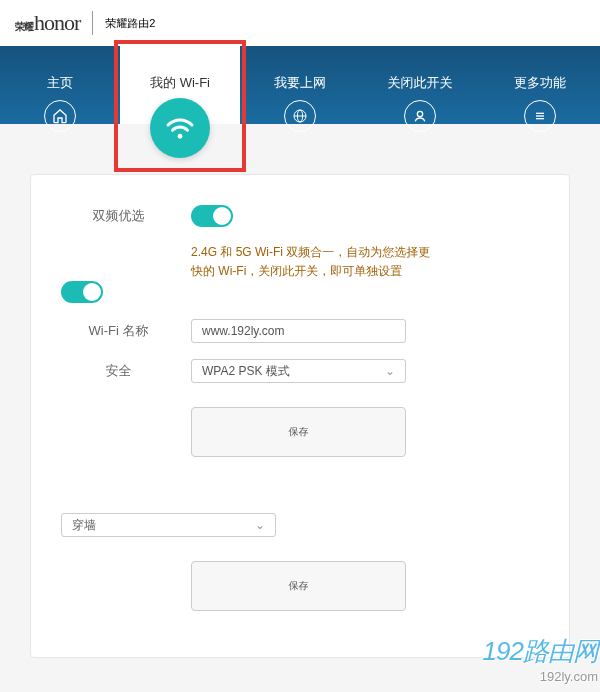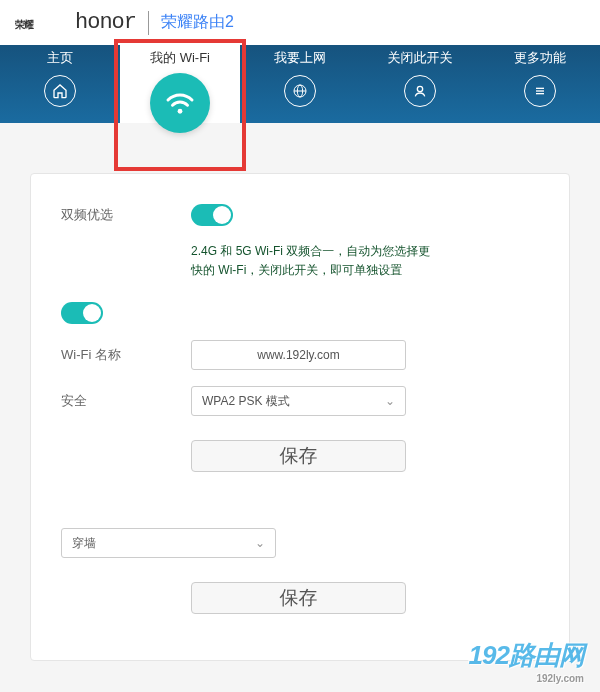--- a/index.html
+++ b/index.html
@@ -14,57 +14,56 @@
       position: relative;
     }
     .header {
       background: #fff;
       padding: 10px 15px;
       display: flex;
       align-items: center;
       gap: 12px;
     }
     .brand {
-      font-family: Liberation Mono, monospace;
+      font-family: Liberation Serif, serif;
       font-size: 22px;
       font-weight: 300;
       letter-spacing: -1px;
       color: #333;
       display: flex;
       align-items: baseline;
-      gap: 41px;
     }
     .brand-prefix {
       font-size: 10px;
       font-weight: bold;
       writing-mode: horizontal-tb;
       display: inline-block;
       margin-right: 1px;
       line-height: 0.9;
     }
     .brand-divider {
       width: 1px;
       height: 24px;
       background: #999;
     }
     .product {
-      color: #3b82f6;
-      font-size: 16px;
+      color: #000000;
+      font-size: 11px;
     }
     .nav {
       background: linear-gradient(to bottom, #16537e 0%, #1a6ba0 100%);
       display: flex;
       position: relative;
       height: 78px;
     }
     .nav-item {
       flex: 1;
       color: #fff;
       text-align: center;
-      padding-top: 4px;
+      padding-top: 28px;
       font-size: 13px;
       cursor: pointer;
       position: relative;
     }
     .nav-icon {
       width: 32px;
       height: 32px;
       border: 1.5px solid #fff;
       border-radius: 50%;
       margin: 8px auto 0;
@@ -108,21 +107,21 @@
       border-radius: 4px;
       padding: 30px 30px 30px 30px;
     }
     .row {
       display: flex;
       align-items: center;
       margin-bottom: 16px;
     }
     .row-label {
       width: 130px;
-      text-align: left;
+      text-align: center;
       padding-right: 15px;
       color: #666;
       font-size: 13px;
     }
     .row-control {
       flex: 1;
     }
     .toggle {
       width: 42px;
       height: 22px;
@@ -134,39 +133,37 @@
     .toggle-knob {
       width: 18px;
       height: 18px;
       background: #fff;
       border-radius: 50%;
       position: absolute;
       top: 2px;
       right: 2px;
     }
     .desc {
-      color: #14532d;
+      color: #a16207;
       font-size: 12px;
       line-height: 1.6;
-      margin-bottom: 22px;
       max-width: 240px;
     }
     .desc-row {
       display: flex;
     }
     .input, .select {
       width: 215px;
-      height: 30px;
+      height: 24px;
       border: 1px solid #ccc;
       border-radius: 3px;
       padding: 0 10px;
       font-size: 12px;
       color: #555;
       background: #fff;
-      text-align: center;
     }
     .select {
       display: flex;
       align-items: center;
       justify-content: space-between;
       cursor: pointer;
     }
     .chevron {
       color: #999;
       font-size: 12px;
@@ -180,47 +177,47 @@
       right: 8px;
       top: 50%;
       transform: translateY(-50%);
       display: flex;
       gap: 8px;
       color: #aaa;
       font-size: 13px;
     }
     .btn {
       width: 215px;
-      height: 32px;
+      height: 50px;
       border: 1px solid #ccc;
       border-radius: 4px;
       background: #f7f7f7;
       color: #555;
-      font-size: 19px;
+      font-size: 10px;
       cursor: pointer;
       display: flex;
       align-items: center;
       justify-content: center;
     }
     .section-gap { height: 40px; }
     .watermark {
       position: absolute;
-      right: 16px;
+      right: 2px;
       bottom: 8px;
       font-size: 26px;
-      font-weight: bold;
+      font-weight: normal;
       color: #3caee6;
       text-shadow: 1px 1px 0 #fff, -1px -1px 0 #fff;
       font-style: italic;
       letter-spacing: -1px;
       opacity: 0.85;
       pointer-events: none;
     }
     .watermark-sub {
-      font-size: 10px;
+      font-size: 13px;
       color: #888;
       display: block;
       text-align: right;
       font-style: normal;
       letter-spacing: 0;
     }
     svg { display: block; }
   </style>
 </head>
 <body>

